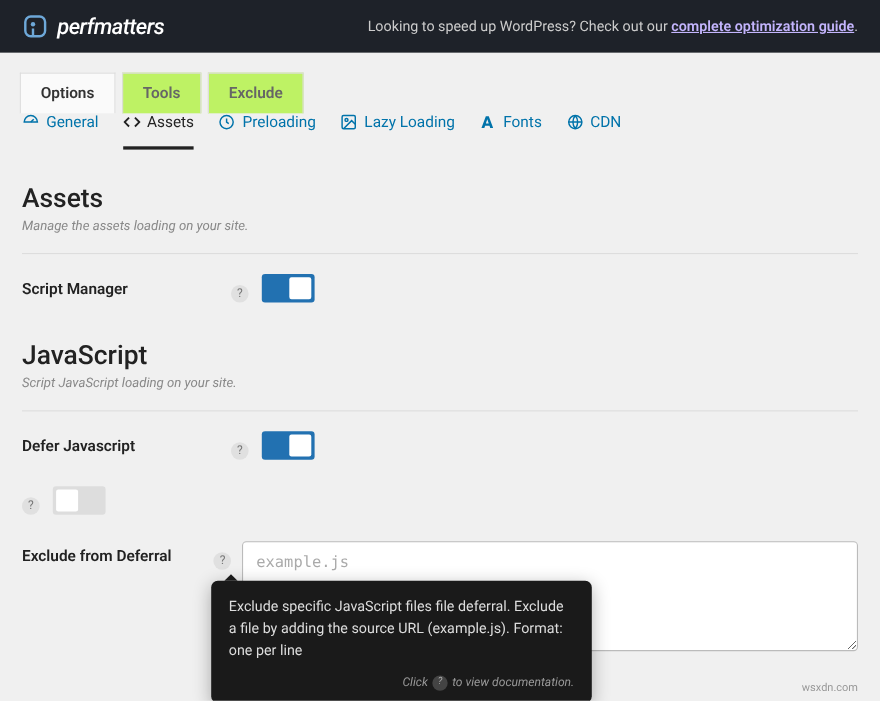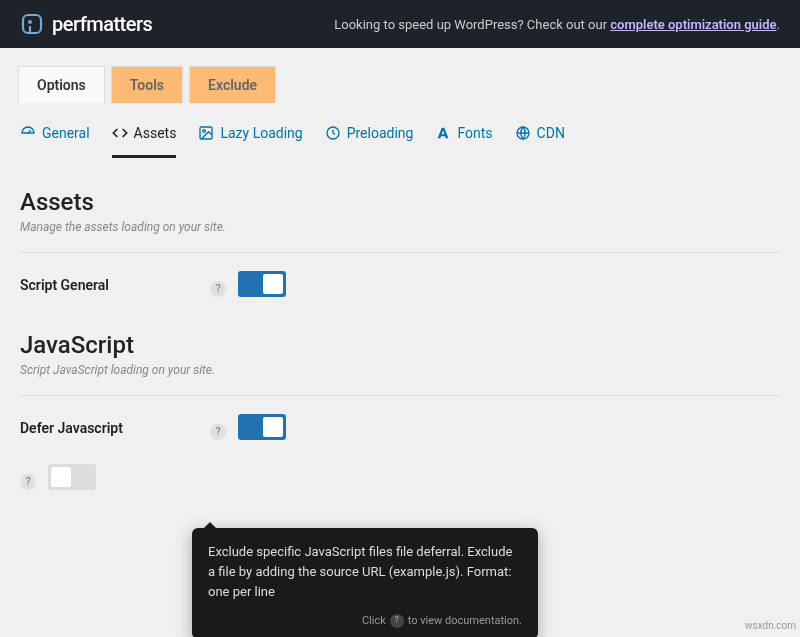--- a/index.html
+++ b/index.html
@@ -1,31 +1,31 @@
 <!DOCTYPE html>
 <html><head>
   <meta charset="utf-8">
   <style>
     * { margin: 0; padding: 0; box-sizing: border-box; }
     body { font-family: -apple-system, BlinkMacSystemFont, "Segoe UI", Roboto, sans-serif; background: #f0f0f0; width: 800px; height: 637px; overflow: hidden; position: relative; }
     
     .header { background: #1e2229; color: #fff; height: 48px; display: flex; align-items: center; justify-content: space-between; padding: 0 20px; }
     .logo { display: flex; align-items: center; gap: 8px; }
     .logo svg { width: 24px; height: 24px; }
-    .logo-text { font-size: 20px; font-weight: 500; letter-spacing: -0.5px; }
+    .logo-text { font-size: 20px; font-weight: 500; letter-spacing: -0.5px; font-style: italic; }
     .header-promo { font-size: 13px; color: #ccc; }
     .header-promo a { color: #c4b5fd; text-decoration: underline; font-weight: 600; }
     
     .content-wrap { background: #f0f0f0; padding: 18px 0 0 18px; }
     
     .top-tabs { display: flex; gap: 6px; }
-    .top-tab { padding: 10px 18px; background: #fdba74; border: 1px solid #ddd; border-bottom: none; font-size: 14px; font-weight: 600; color: #666; cursor: pointer; }
+    .top-tab { padding: 10px 18px; background: #bef264; border: 1px solid #ddd; border-bottom: none; font-size: 14px; font-weight: 600; color: #666; cursor: pointer; }
     .top-tab.active { background: #fafafa; color: #333; text-align: center; }
     
-    .sub-tabs { display: flex; gap: 22px; margin-top: 22px; padding: 0 2px 0 2px; align-items: center; }
+    .sub-tabs { display: flex; gap: 22px; padding: 0 2px 0 2px; align-items: center; }
     .sub-tab { display: flex; align-items: center; gap: 6px; color: #0073aa; font-size: 14px; cursor: pointer; padding-bottom: 14px; border-bottom: 3px solid transparent; }
     .sub-tab.active { color: #222; border-bottom-color: #222; }
     .sub-tab svg, .sub-tab .icon-box { width: 16px; height: 16px; flex-shrink: 0; }
     
     .section { padding: 30px 20px 0 2px; }
     .section-title { font-size: 24px; font-weight: 500; color: #222; margin-bottom: 4px; }
     .section-desc { font-size: 12px; font-style: italic; color: #888; margin-bottom: 18px; }
     .divider { border: none; border-top: 1px solid #ddd; margin: 0 0 18px 0; }
     
     .field-row { display: flex; align-items: flex-start; margin-bottom: 24px; }
@@ -37,24 +37,24 @@
     .toggle { width: 48px; height: 26px; background: #ddd; border-radius: 3px; position: relative; cursor: pointer; }
     .toggle-knob { position: absolute; width: 20px; height: 20px; background: #fff; top: 3px; left: 3px; border-radius: 2px; }
     .toggle.on { background: #2271b1; }
     .toggle.on .toggle-knob { left: 25px; }
     
     .textarea { width: 560px; min-height: 100px; border: 1px solid #bbb; border-radius: 4px; padding: 10px 12px; font-size: 14px; color: #333; background: #fff; resize: vertical; }
     .textarea::placeholder { color: #aaa; }
     
     .tooltip { position: absolute; left: 192px; top: 528px; width: 346px; background: #1a1a1a; color: #ddd; border-radius: 6px; padding: 14px 16px 10px 16px; font-size: 13px; line-height: 1.55; box-shadow: 0 4px 16px rgba(0,0,0,.3); }
     .tooltip::before { content: ""; position: absolute; top: -6px; left: 12px; border-left: 6px solid transparent; border-right: 6px solid transparent; border-bottom: 6px solid #1a1a1a; }
-    .tooltip-footer { margin-top: 10px; text-align: right; font-size: 11px; color: #999; display: flex; justify-content: flex-end; align-items: center; gap: 4px; }
+    .tooltip-footer { margin-top: 10px; text-align: right; font-size: 11px; font-style: italic; color: #999; display: flex; justify-content: flex-end; align-items: center; gap: 4px; }
     .tooltip-footer .help-circle { background: #444; color: #aaa; width: 14px; height: 14px; font-size: 9px; }
     
-    .watermark { position: absolute; bottom: 6px; right: 4px; font-size: 10px; color: #999; }
+    .watermark { position: absolute; bottom: 6px; right: 20px; font-size: 10px; color: #999; }
   </style>
 </head>
 <body>
 
 <div class="header">
   <div class="logo">
     <svg viewBox="0 0 24 24" fill="none" stroke="#6ea8d8" stroke-width="2.2">
         <rect x="3" y="3" width="18" height="18" rx="5"></rect>
         <circle cx="10" cy="10" r="2" fill="#6ea8d8" stroke="none"></circle>
         <path d="M10 14 L10 20"></path>
@@ -84,32 +84,32 @@
     </div>
     <div class="sub-tab active">
       <svg viewBox="0 0 24 24" fill="none" stroke="#222" stroke-width="2.5">
           <path d="M8 6 L2 12 L8 18"></path>
           <path d="M16 6 L22 12 L16 18"></path>
         </svg>
       <span>Assets</span>
     </div>
     <div class="sub-tab">
       <svg viewBox="0 0 24 24" fill="none" stroke="#0073aa" stroke-width="2">
+          <circle cx="12" cy="12" r="9"></circle>
+          <path d="M12 7v5l3 2"></path>
+        </svg>
+      <span>Preloading</span>
+    </div>
+    <div class="sub-tab">
+      <svg viewBox="0 0 24 24" fill="none" stroke="#0073aa" stroke-width="2">
           <rect x="3" y="3" width="18" height="18" rx="2"></rect>
           <circle cx="9" cy="9" r="2"></circle>
           <path d="M21 15l-5-5L5 21"></path>
         </svg>
       <span>Lazy Loading</span>
-    </div>
-    <div class="sub-tab">
-      <svg viewBox="0 0 24 24" fill="none" stroke="#0073aa" stroke-width="2">
-          <circle cx="12" cy="12" r="9"></circle>
-          <path d="M12 7v5l3 2"></path>
-        </svg>
-      <span>Preloading</span>
     </div>
     <div class="sub-tab">
       <svg viewBox="0 0 24 24" fill="#0073aa">
           <path d="M4 20h4l1-3h6l1 3h4L14 4h-4L4 20zm6-6l2-6 2 6h-4z"></path>
         </svg>
       <span>Fonts</span>
     </div>
     <div class="sub-tab">
       <svg viewBox="0 0 24 24" fill="none" stroke="#0073aa" stroke-width="2">
           <circle cx="12" cy="12" r="9"></circle>
@@ -117,21 +117,21 @@
         </svg>
       <span>CDN</span>
     </div>
   </div>
 
   <div class="section">
     <div class="section-title">Assets</div>
     <div class="section-desc">Manage the assets loading on your site.</div>
     <hr class="divider">
     <div class="field-row">
-      <div class="field-label">Script General</div>
+      <div class="field-label">Script Manager</div>
       <div class="field-help"><span class="help-circle">?</span></div>
       <div class="field-control">
         <div class="toggle on">
             <div class="toggle-knob"></div>
           </div>
       </div>
     </div>
   </div>
 
   <div class="section" style="padding-top:10px">
@@ -151,20 +151,27 @@
 
     <div class="field-row">
       <div class="field-help"><span class="help-circle">?</span></div>
       <div class="field-control">
         <div class="toggle">
             <div class="toggle-knob"></div>
           </div>
       </div>
     </div>
 
+    <div class="field-row">
+      <div class="field-label">Exclude from Deferral</div>
+      <div class="field-help"><span class="help-circle">?</span></div>
+      <div class="field-control">
+        <textarea class="textarea" placeholder="example.js" style=""></textarea>
+      </div>
+    </div>
   </div>
 </div>
 
 <div class="tooltip">
   <div>Exclude specific JavaScript files file deferral. Exclude a file by adding the source URL (example.js). Format: one per line</div>
   <div class="tooltip-footer">
     <span>Click</span>
     <span class="help-circle">?</span>
     <span>to view documentation.</span>
   </div>

